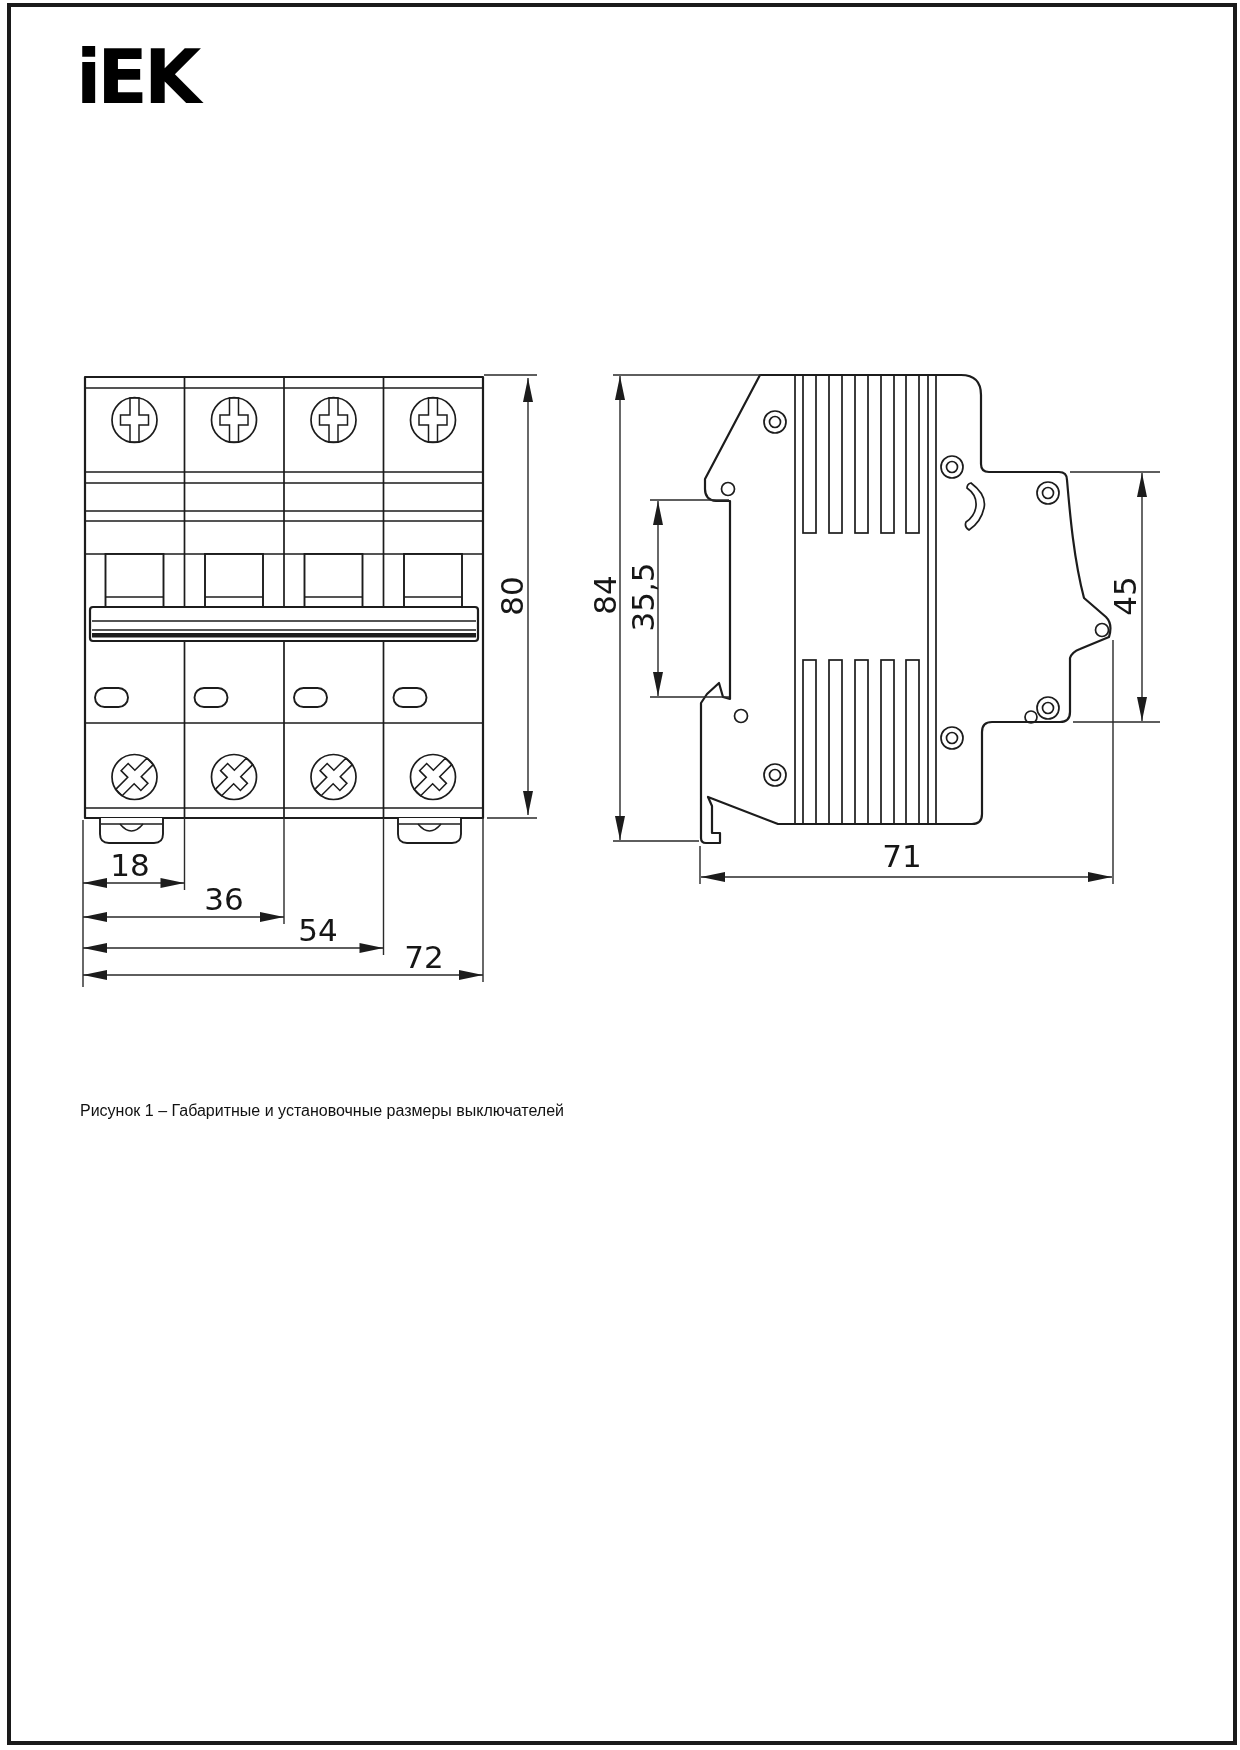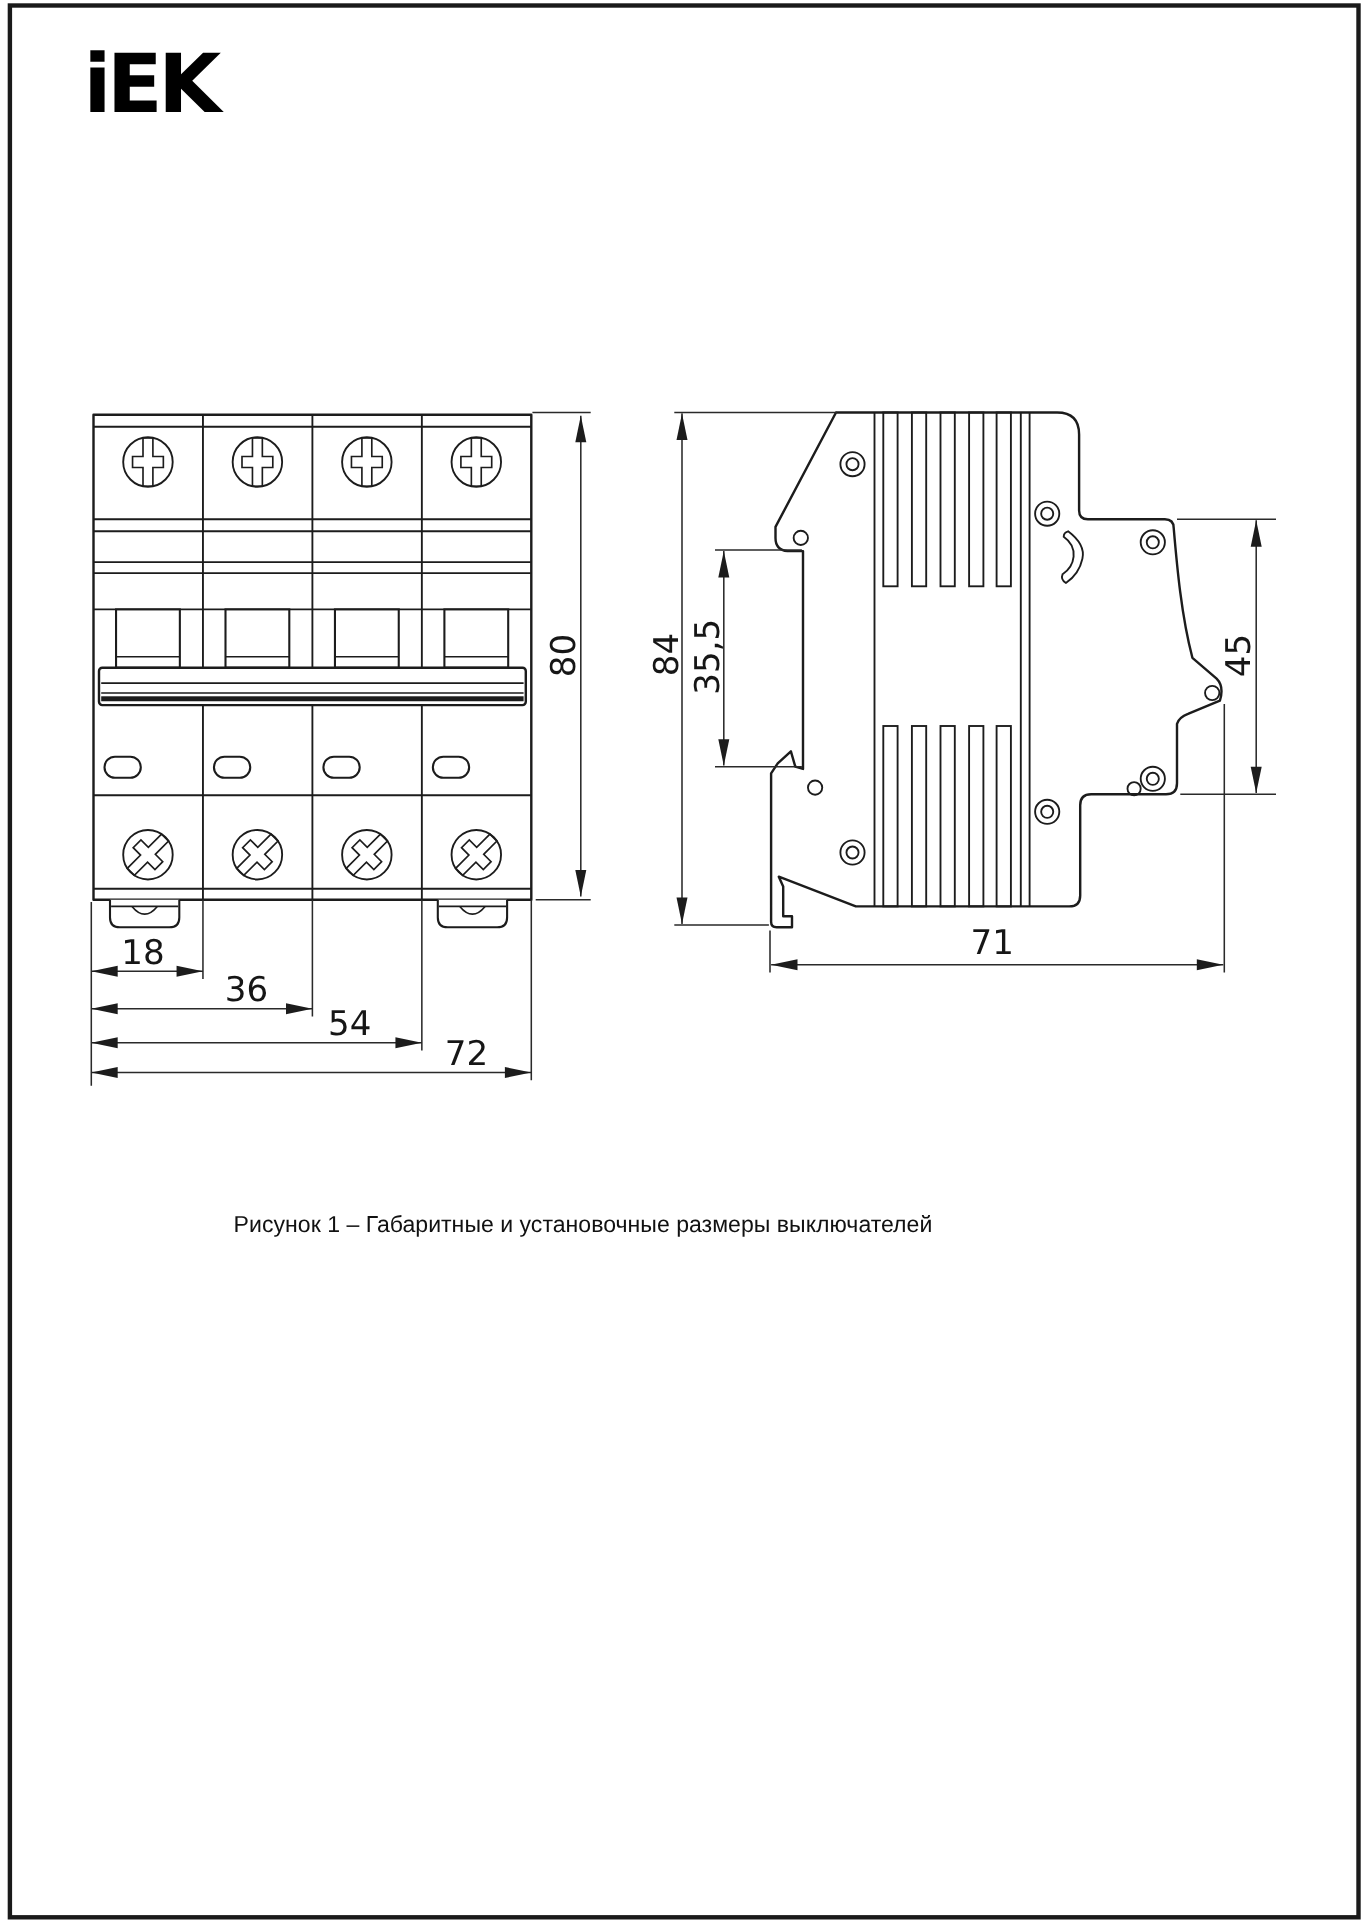--- a/index.html
+++ b/index.html
@@ -11,21 +11,21 @@
     position:absolute;left:7px;top:3px;width:1230px;height:1742px;
     border:4px solid #1a1a1a;box-sizing:border-box;pointer-events:none;
   }
   #logo{
     position:absolute;left:76px;top:40px;
     font-family:"DejaVu Sans","Liberation Sans",sans-serif;
     font-weight:bold;font-size:74px;line-height:1;letter-spacing:-4px;color:#000;
   }
   #caption{
     position:absolute;left:80px;top:1102px;width:900px;
-    font-size:21px;color:#111;text-align:center;
+    font-size:16px;color:#111;
   }
   svg text{
     font-family:"DejaVu Sans","Liberation Sans",sans-serif;
     font-size:31px;fill:#161616;
   }
   .outline{fill:#ffffff;stroke:#1c1c1c;stroke-width:2.2;stroke-linejoin:round;}
   .inner{fill:none;stroke:#1c1c1c;stroke-width:1.7;}
   .thin{fill:none;stroke:#1c1c1c;stroke-width:1.5;}
   .dim{fill:none;stroke:#2a2a2a;stroke-width:1.4;}
   .arrow{fill:#1c1c1c;stroke:none;}

